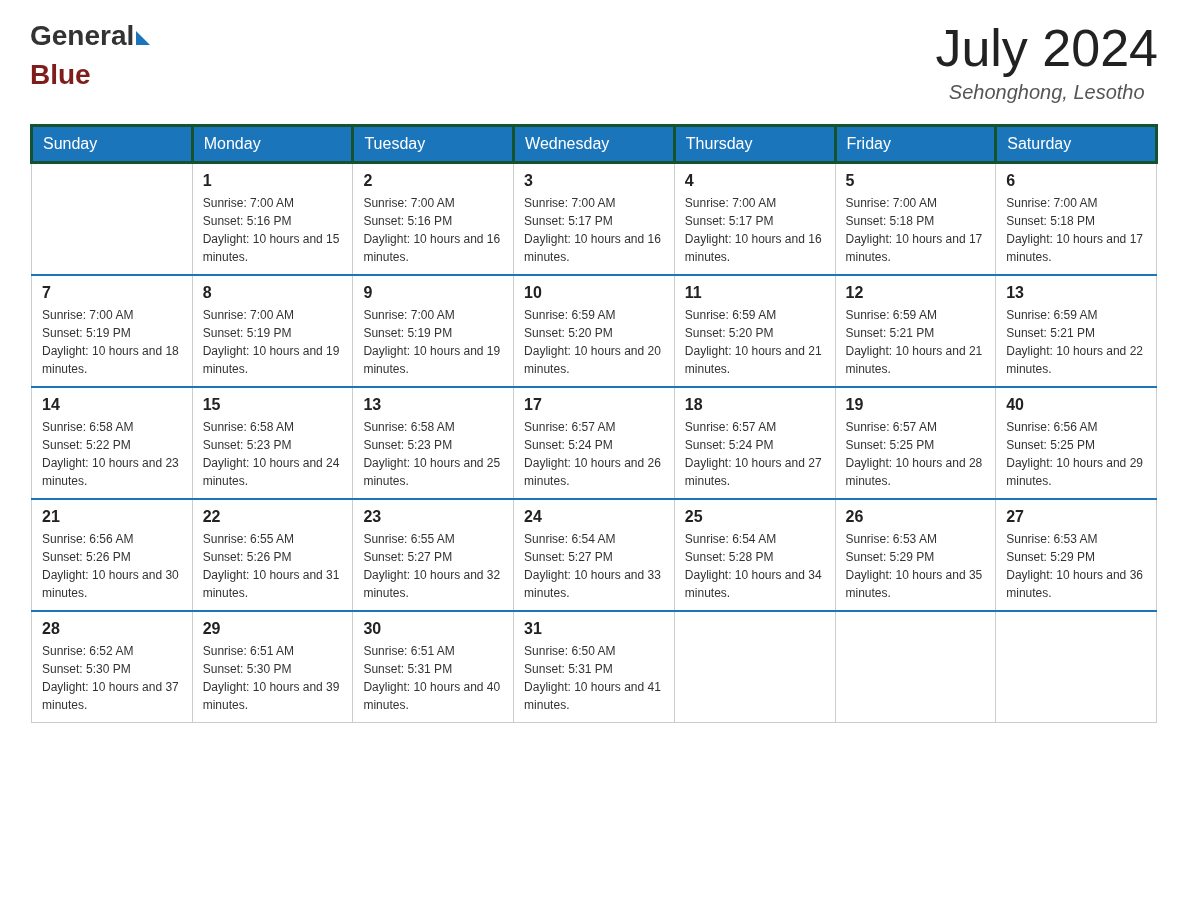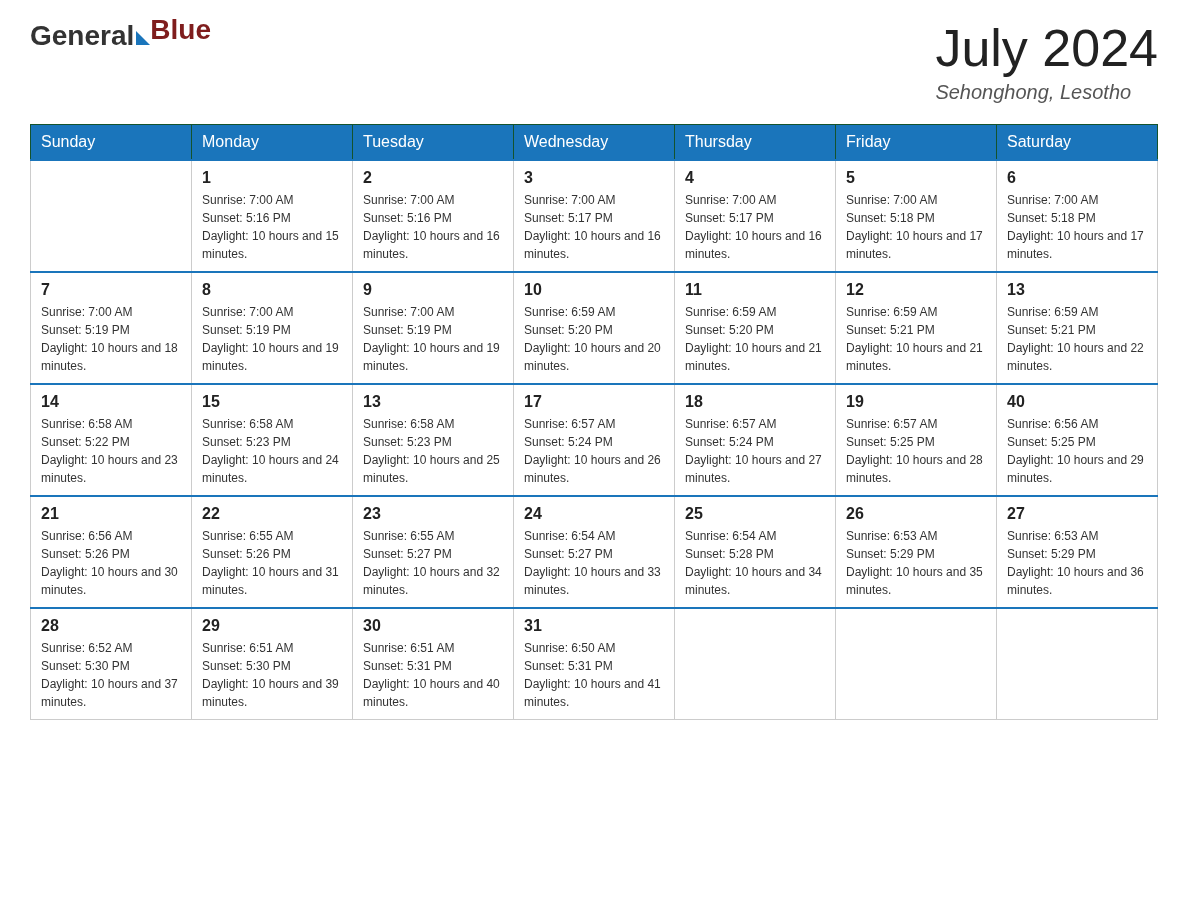--- a/index.html
+++ b/index.html
@@ -11,22 +11,23 @@
       padding: 20px 30px;
     }
     .header {
       display: flex;
       justify-content: space-between;
       align-items: flex-start;
       margin-bottom: 20px;
     }
     .logo {
       display: flex;
-      flex-direction: row;
+      flex-direction: column;
       align-items: flex-start;
+      gap: 13px;
     }
     .logo-text {
       display: flex;
       align-items: center;
       font-size: 28px;
       font-weight: bold;
       color: #333;
     }
     .logo-general { color: #333; }
     .logo-arrow {
@@ -39,21 +40,21 @@
       margin-left: 2px;
       margin-top: 4px;
     }
     .logo-line2 {
       color: #7f1d1d;
       font-size: 28px;
       font-weight: bold;
       margin-top: -6px;
     }
     .title-area {
-      text-align: left;
+      text-align: center;
     }
     .month-title {
       font-size: 52px;
       font-weight: 300;
       color: #222;
       line-height: 1.1;
     }
     .location {
       font-size: 20px;
       color: #555;
@@ -64,21 +65,21 @@
       width: 100%;
       border-collapse: collapse;
     }
     .calendar th {
       background-color: #1a75bb;
       color: #fff;
       font-size: 16px;
       font-weight: normal;
       padding: 8px 10px;
       text-align: left;
-      border: 1px solid #14532d;
+      border: 3px solid #14532d;
     }
     .calendar td {
       vertical-align: top;
       padding: 8px 10px;
       border: 1px solid #ccc;
       width: 14.28%;
       font-size: 13px;
       color: #333;
       min-height: 100px;
     }

